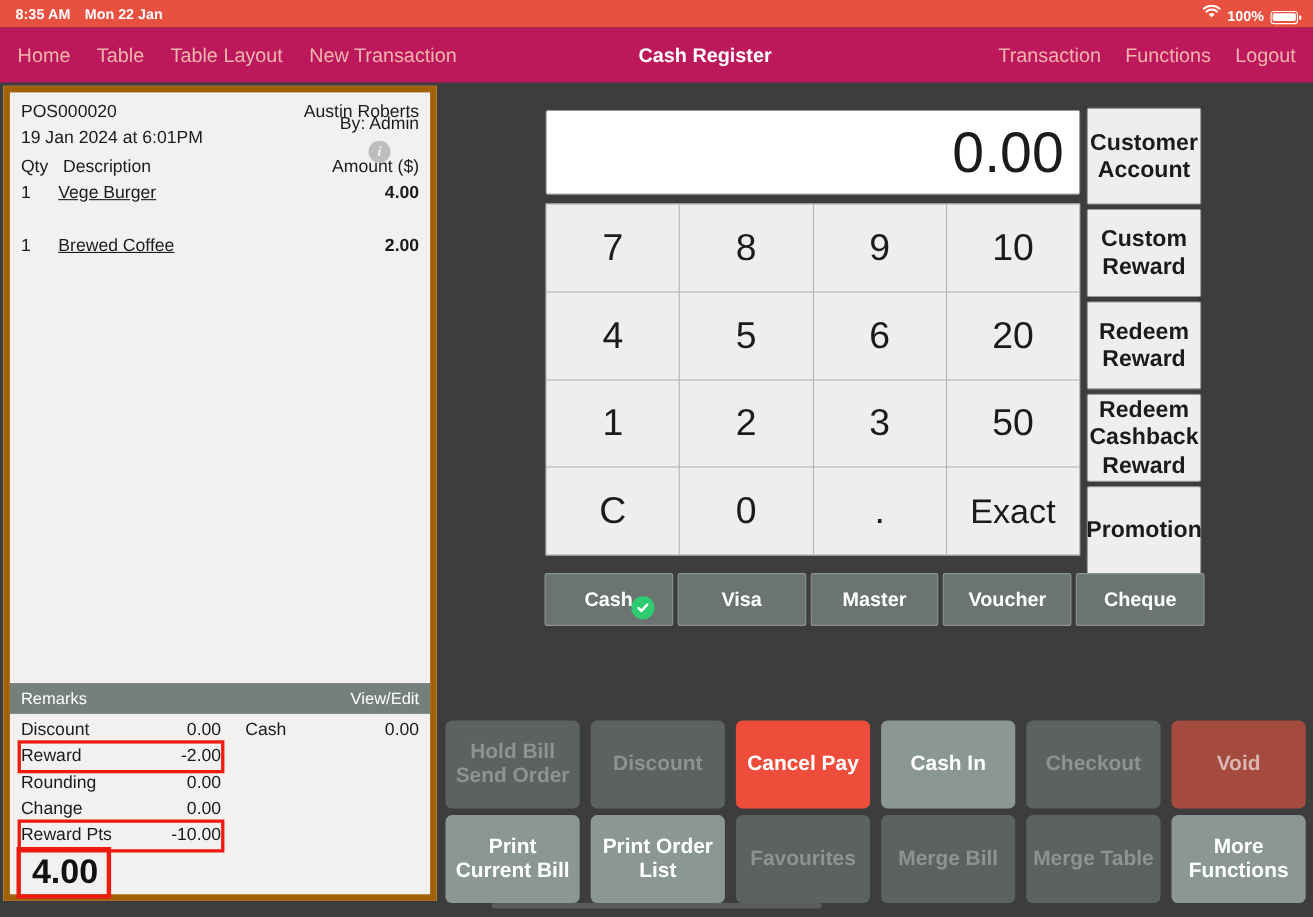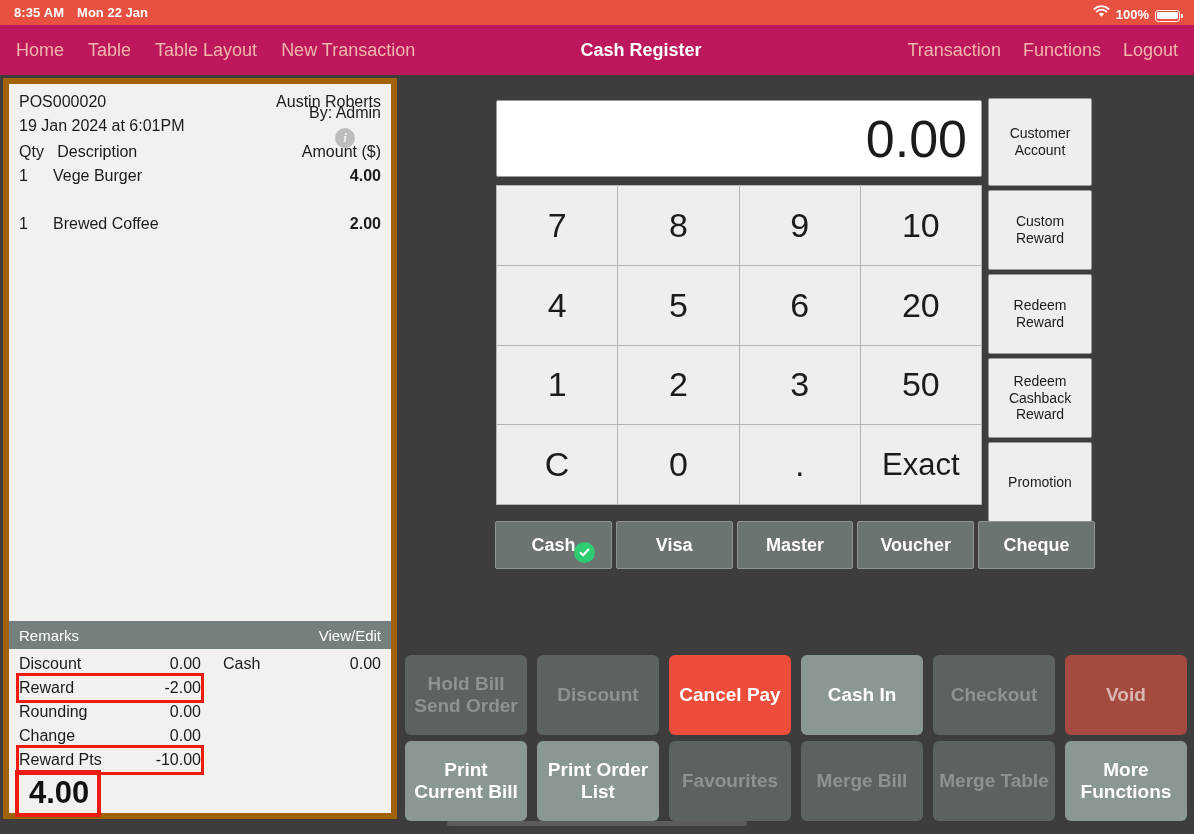--- a/index.html
+++ b/index.html
@@ -63,21 +63,21 @@
     width: 20px; height: 20px; border-radius: 50%; background: #bdbdbd;
     color: #f2f1ef; font-size: 13px; font-weight: bold; font-style: italic;
     display: flex; align-items: center; justify-content: center;
     font-family: "Liberation Serif", serif; cursor: pointer;
   }
   .rc-colhead { display: flex; justify-content: space-between; height: 27px; align-items: center; padding: 0 10px; }
   .rc-colhead span { font-size: 16px; color: #1b1b1b; }
   .rc-items { flex: 1 1 auto; overflow: hidden; }
   .rc-item { display: flex; align-items: flex-start; padding: 2px 10px 0 10px; height: 26px; }
   .rc-qty { width: 34px; font-size: 16px; color: #1b1b1b; }
-  .rc-desc { flex: 1; font-size: 16px; color: #1b1b1b; }
+  .rc-desc { flex: 1; font-size: 16px; color: #1b1b1b; text-decoration: underline; }
   .rc-amt { font-size: 16px; color: #1b1b1b; font-weight: bold; text-align: right; }
   .rc-gap { height: 22px; }
 
   .remarks-bar {
     height: 28px; background: #75807e; color: #ffffff;
     display: flex; align-items: center; justify-content: space-between;
     padding: 0 10px; font-size: 15px;
   }
   .totals { padding: 3px 10px 0 10px; position: relative; }
   .t-grid { display: flex; }
@@ -115,21 +115,21 @@
     background: #eeeeee; display: flex; align-items: center; justify-content: center;
     font-size: 34px; color: #1b1b1b; cursor: pointer; user-select: none;
   }
   .key.sm { font-size: 31px; }
 
   .sidebtns { position: absolute; left: 988px; top: 98px; width: 104px; }
   .sidebtn {
     background: #eeeeee; border: 1px solid #9b9b9b; border-radius: 2px;
     height: 88px; margin-bottom: 4px;
     display: flex; align-items: center; justify-content: center; text-align: center;
-    font-size: 14px; font-weight: normal; color: #1b1b1b; line-height: 1.2;
+    font-size: 21px; font-weight: bold; color: #1b1b1b; line-height: 1.2;
     padding: 0 20px; cursor: pointer;
   }
   .sidebtn.tall { height: 80px; }
 
   .paytypes {
     position: absolute; left: 495px; top: 521px; width: 600px; height: 48px;
     display: flex; gap: 4px;
   }
   .paybtn {
     flex: 1; background: #6b7471; border: 1px solid #8d9593; border-radius: 2px;

